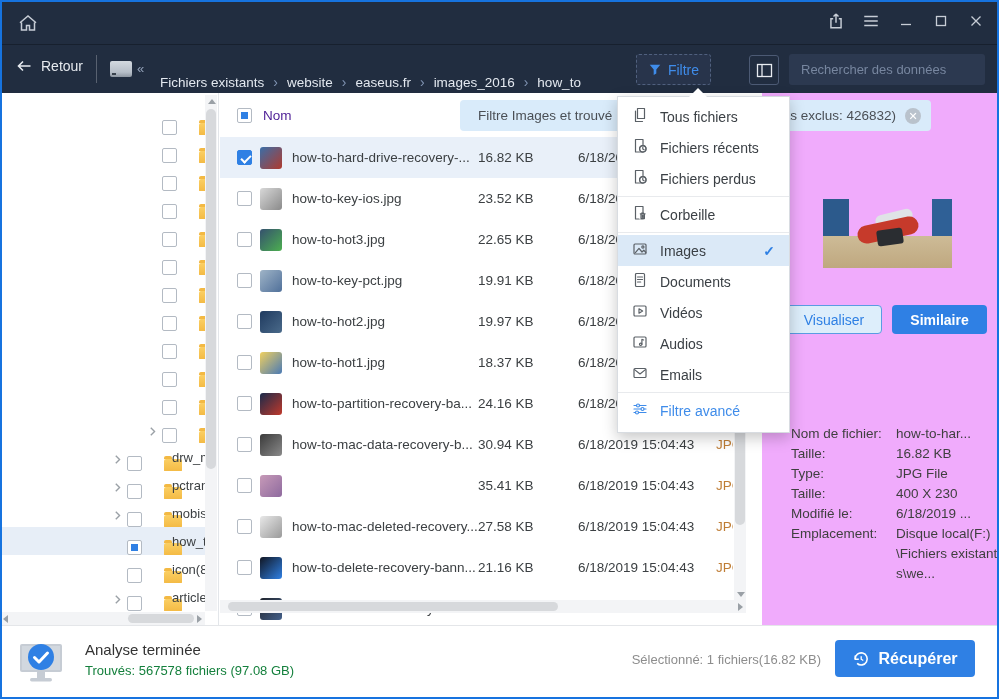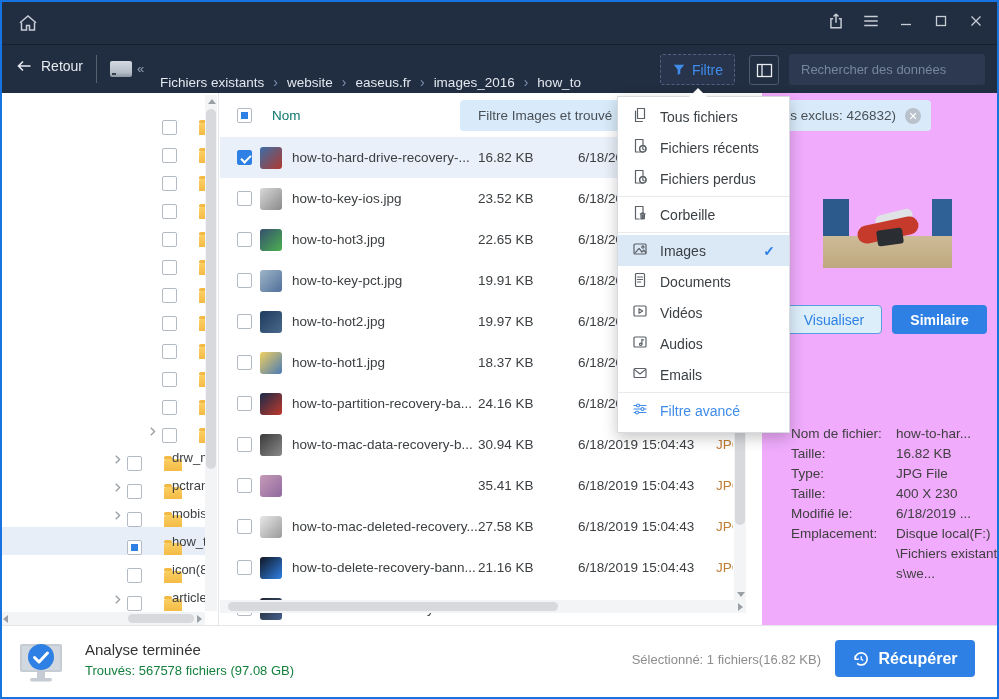--- a/index.html
+++ b/index.html
@@ -19,21 +19,21 @@
   .back { position:absolute; left:16px; top:13px; display:flex; gap:8px; align-items:center; color:#e6eaef; font-size:14px; }
   .nav-divider { position:absolute; left:96px; top:10px; width:1px; height:28px; background:rgba(255,255,255,.25); }
   .drive-ico { position:absolute; left:110px; top:16px; width:22px; height:16px; border-radius:2px;
     background:linear-gradient(180deg,#d3d9e0 0%,#b6bec8 70%,#8d96a1 100%); }
   .drive-ico::after { content:""; position:absolute; left:2px; bottom:2px; width:4px; height:2px; background:#39424d; }
   .collapse-marker { position:absolute; left:137px; top:16px; color:#93a1b8; font-size:13px; }
   .breadcrumb { position:absolute; left:160px; top:29px; display:flex; gap:9px; align-items:center; font-size:13.5px; color:#e3e8ef; }
   .breadcrumb .sep { color:#8094b3; font-size:14px; }
   .crumb { white-space:nowrap; }
 
-  .filter-btn { position:absolute; left:660px; top:9px; width:75px; height:31px; background:#28344b; border:1px dashed #50607e; border-radius:3px;
+  .filter-btn { position:absolute; left:636px; top:9px; width:75px; height:31px; background:#28344b; border:1px dashed #50607e; border-radius:3px;
     display:flex; align-items:center; justify-content:center; gap:6px; color:#3f8cea; font-size:14px; }
   .panel-btn { position:absolute; left:749px; top:10px; width:30px; height:30px; border:1px solid #4c5a74; border-radius:3px; display:flex; align-items:center; justify-content:center; }
   .searchbox { position:absolute; left:789px; top:9px; width:196px; height:31px; background:#2c3950; border-radius:3px; display:flex; align-items:center; padding:0 8px 0 12px; }
   .searchbox input { flex:1; background:transparent; border:none; outline:none; color:#cfd6e2; font-size:13px; font-family:"Liberation Sans",sans-serif; }
   .searchbox input::placeholder { color:#77869f; }
 
   
   .content { position:absolute; left:0; top:93px; width:999px; height:532px; background:#fff; }
 
   
@@ -58,21 +58,21 @@
   .vsb { position:absolute; width:12px; background:#f3f4f6; }
   .vsb .thumb { position:absolute; left:1px; width:10px; background:#d7d9dc; border-radius:5px; }
   .hsb { position:absolute; height:13px; background:#f3f4f6; }
   .hsb .thumb { position:absolute; top:2px; height:9px; background:#d7d9dc; border-radius:5px; }
   .sb-arrow { position:absolute; width:0; height:0; }
 
   
   .listpanel { position:absolute; left:220px; top:0; width:526px; height:532px; overflow:hidden; }
   .list-header { position:absolute; left:0; top:0; width:526px; height:44px; display:flex; align-items:center; background:#fff; }
   .list-header .cb { margin-left:17px; }
-  .list-header .hdr-label { margin-left:20px; font-size:13.5px; color:#0f766e; }
+  .list-header .hdr-label { margin-left:11px; font-size:13.5px; color:#4c1d95; }
   .rows { position:absolute; left:0; top:44px; width:513px; }
   .frow { position:relative; height:41px; }
   .frow.selected { background:#e9f0f9; }
   .frow .cb { position:absolute; left:17px; top:13px; }
   .thumb { position:absolute; left:40px; top:10px; width:22px; height:22px; border-radius:3px; }
   .fname { position:absolute; left:72px; top:13px; width:188px; font-size:13.5px; color:#3c4043; white-space:nowrap; overflow:hidden; }
   .fsize { position:absolute; left:258px; top:13px; width:85px; font-size:13.5px; color:#3c4043; white-space:nowrap; }
   .fdate { position:absolute; left:358px; top:13px; width:135px; font-size:13.5px; color:#3c4043; white-space:nowrap; }
   .ftype { position:absolute; left:496px; top:13px; width:17px; font-size:13.5px; color:#bf7d35; white-space:nowrap; overflow:hidden; }
 

